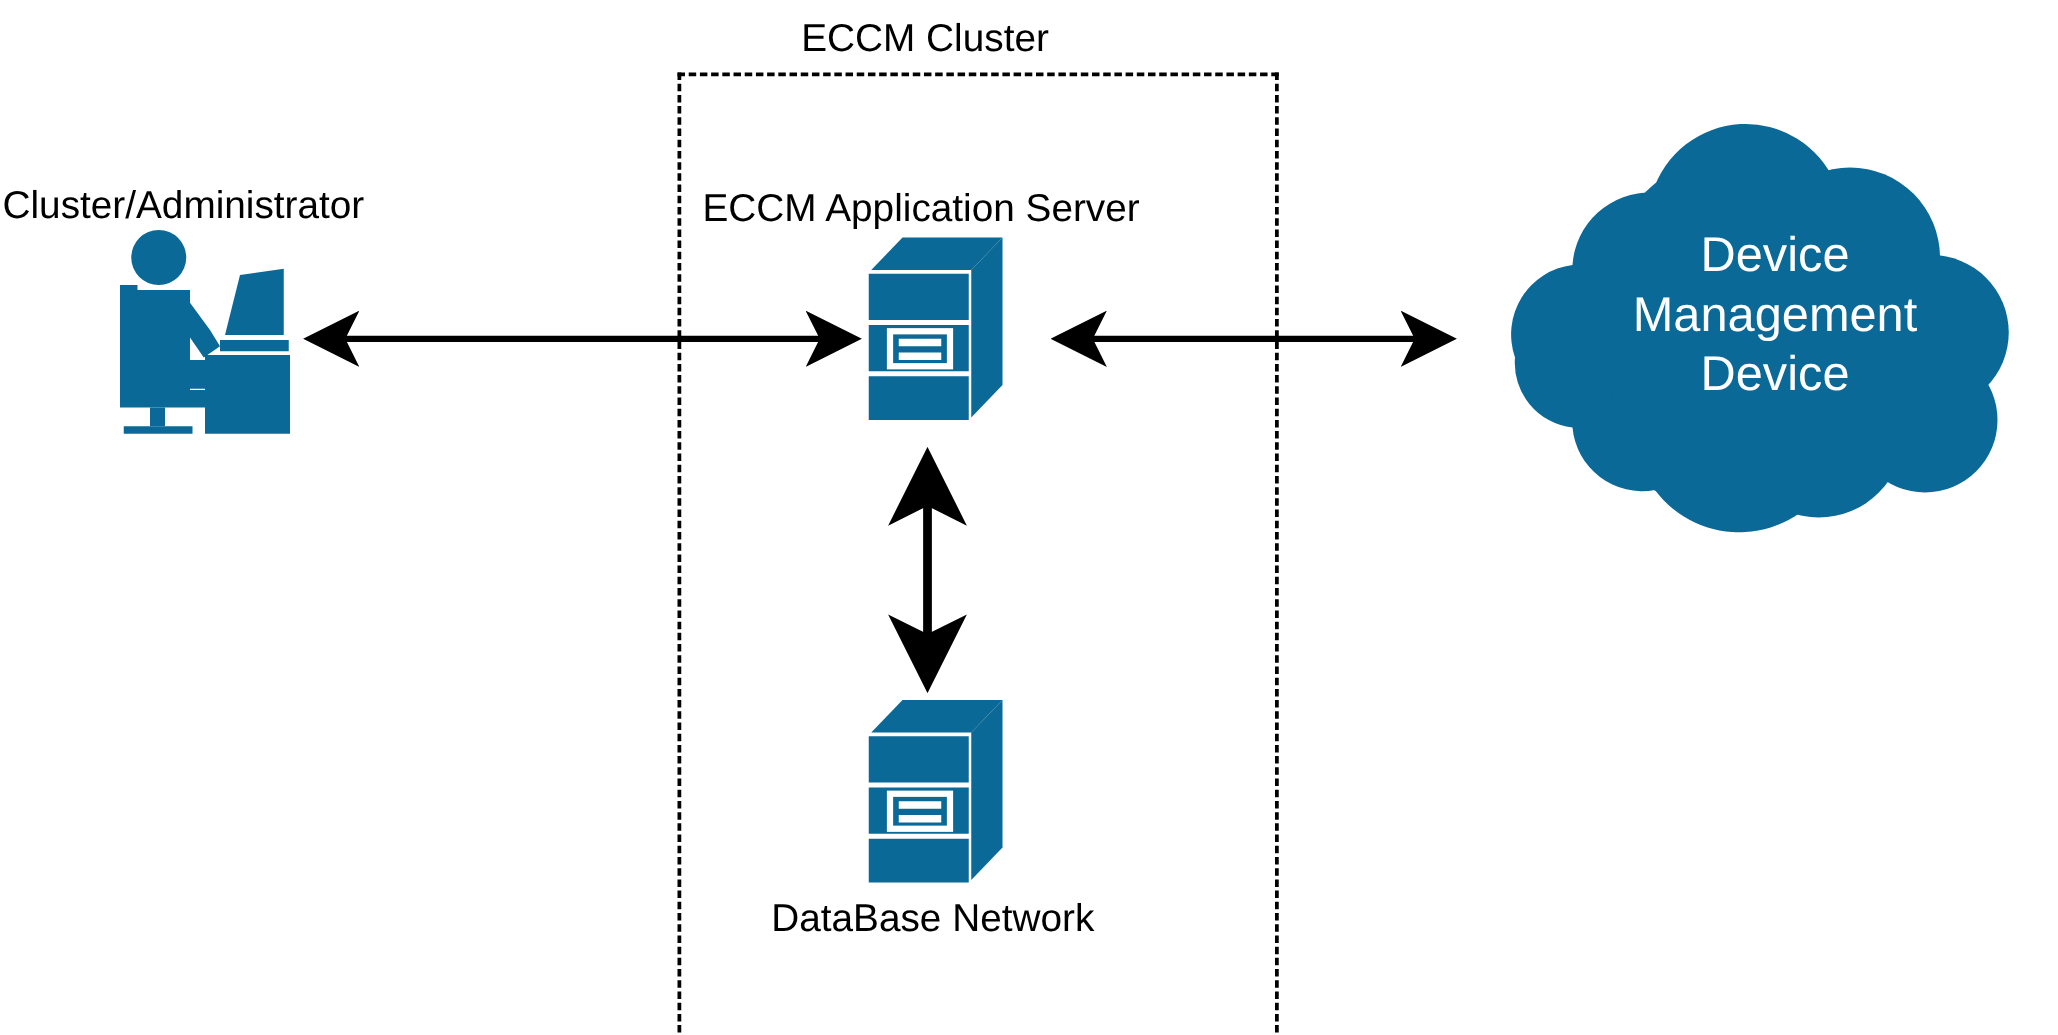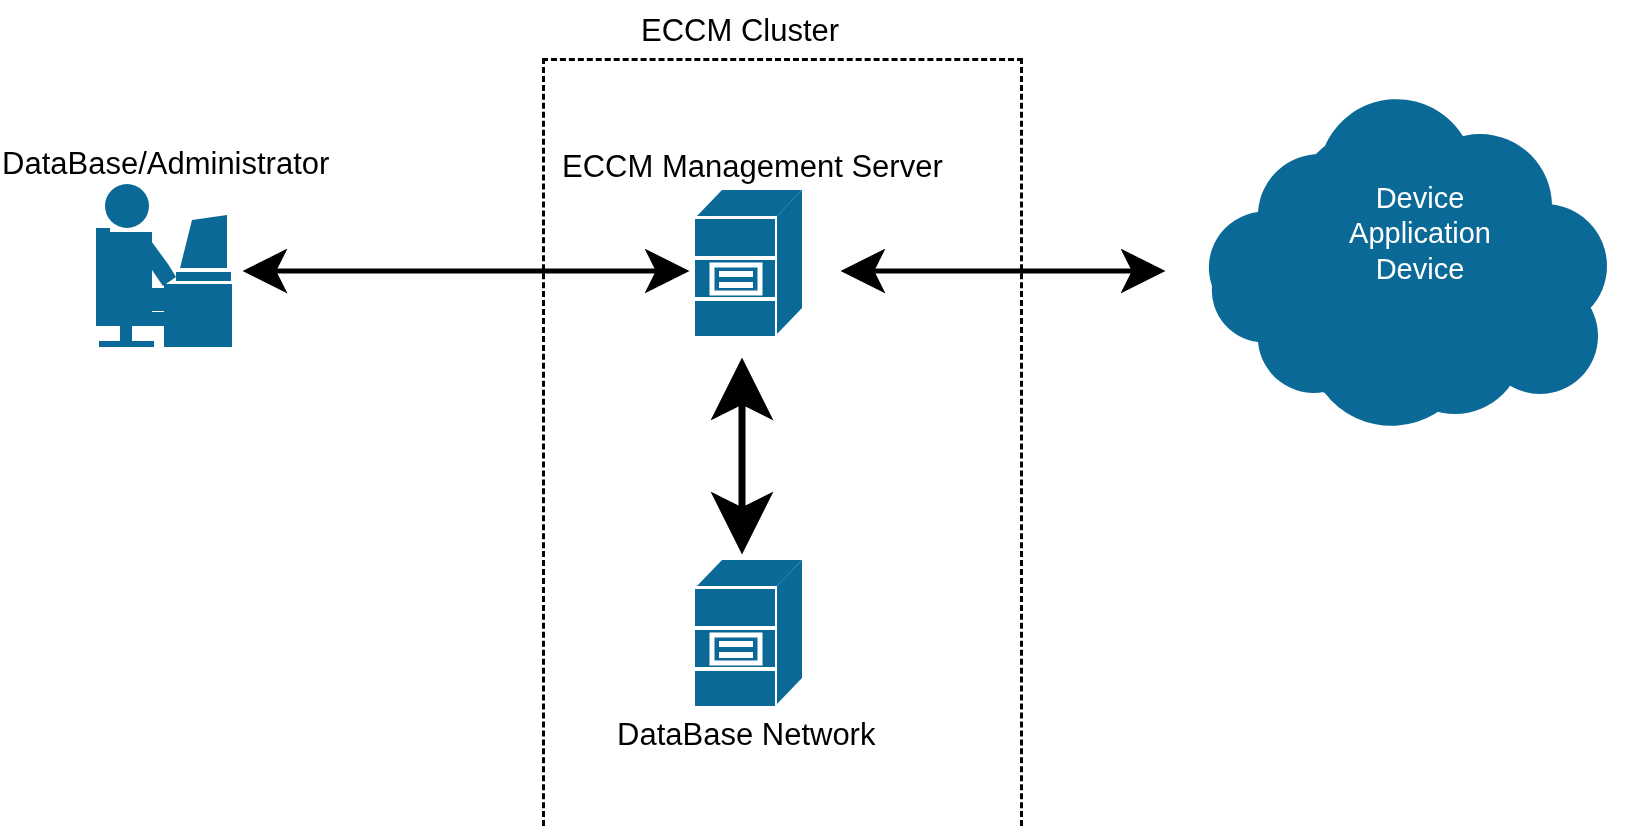--- a/index.html
+++ b/index.html
@@ -24,21 +24,21 @@
     font-family: "Liberation Sans", sans-serif;
     font-size: 31px;
     line-height: 1.1;
     white-space: nowrap;
     letter-spacing: 0px;
   }
   .cloud-label {
     position: absolute;
     color: #ffffff;
     font-family: "Liberation Sans", sans-serif;
-    font-size: 29px;
+    font-size: 39px;
     line-height: 1.22;
     text-align: center;
     white-space: nowrap;
   }
   .cluster-box {
     position: absolute;
     box-sizing: border-box;
   }
   svg.layer {
     position: absolute;
@@ -50,23 +50,23 @@
 </style>
 </head>
 <body>
 
 <div id="canvas">
 
   <div class="cluster-box" style="left:542px; top:42px; width:481px; height:786px; border:3px dashed #000000; border-bottom:none;"></div>
 
   <div class="label" style="left:641px; top:-2px;">ECCM Cluster</div>
 
-  <div class="label" style="left:2px; top:131px;">DataBase/Administrator</div>
+  <div class="label" style="left:2px; top:131px;">Cluster/Administrator</div>
 
-  <div class="label" style="left:562px; top:134px;">ECCM Management Server</div>
+  <div class="label" style="left:562px; top:134px;">ECCM Application Server</div>
 
   <div class="label" style="left:617px; top:702px;">DataBase Network</div>
 
   <svg class="layer" viewBox="0 0 1646 828" xmlns="http://www.w3.org/2000/svg">
 
     <g fill="#0a6996">
 
       <circle cx="127" cy="190" r="22"></circle>
 
       <path d="M 107 216 L 152 216 L 152 296 L 107 296 Z"></path>
@@ -160,17 +160,17 @@
 
     <line x1="250" y1="255" x2="682" y2="255" stroke="#000000" stroke-width="5" marker-start="url(#arrow-start)" marker-end="url(#arrow-end)"></line>
 
     <line x1="848" y1="255" x2="1158" y2="255" stroke="#000000" stroke-width="5" marker-start="url(#arrow-start)" marker-end="url(#arrow-end)"></line>
 
     <line x1="742" y1="352" x2="742" y2="528" stroke="#000000" stroke-width="7" marker-start="url(#arrow-start)" marker-end="url(#arrow-end)"></line>
   </svg>
 
   <div class="cloud-label" style="left:1260px; top:165px; width:320px;">
     <div>Device</div>
-    <div>Application</div>
+    <div>Management</div>
     <div>Device</div>
   </div>
 
 </div>
 
 </body></html>

